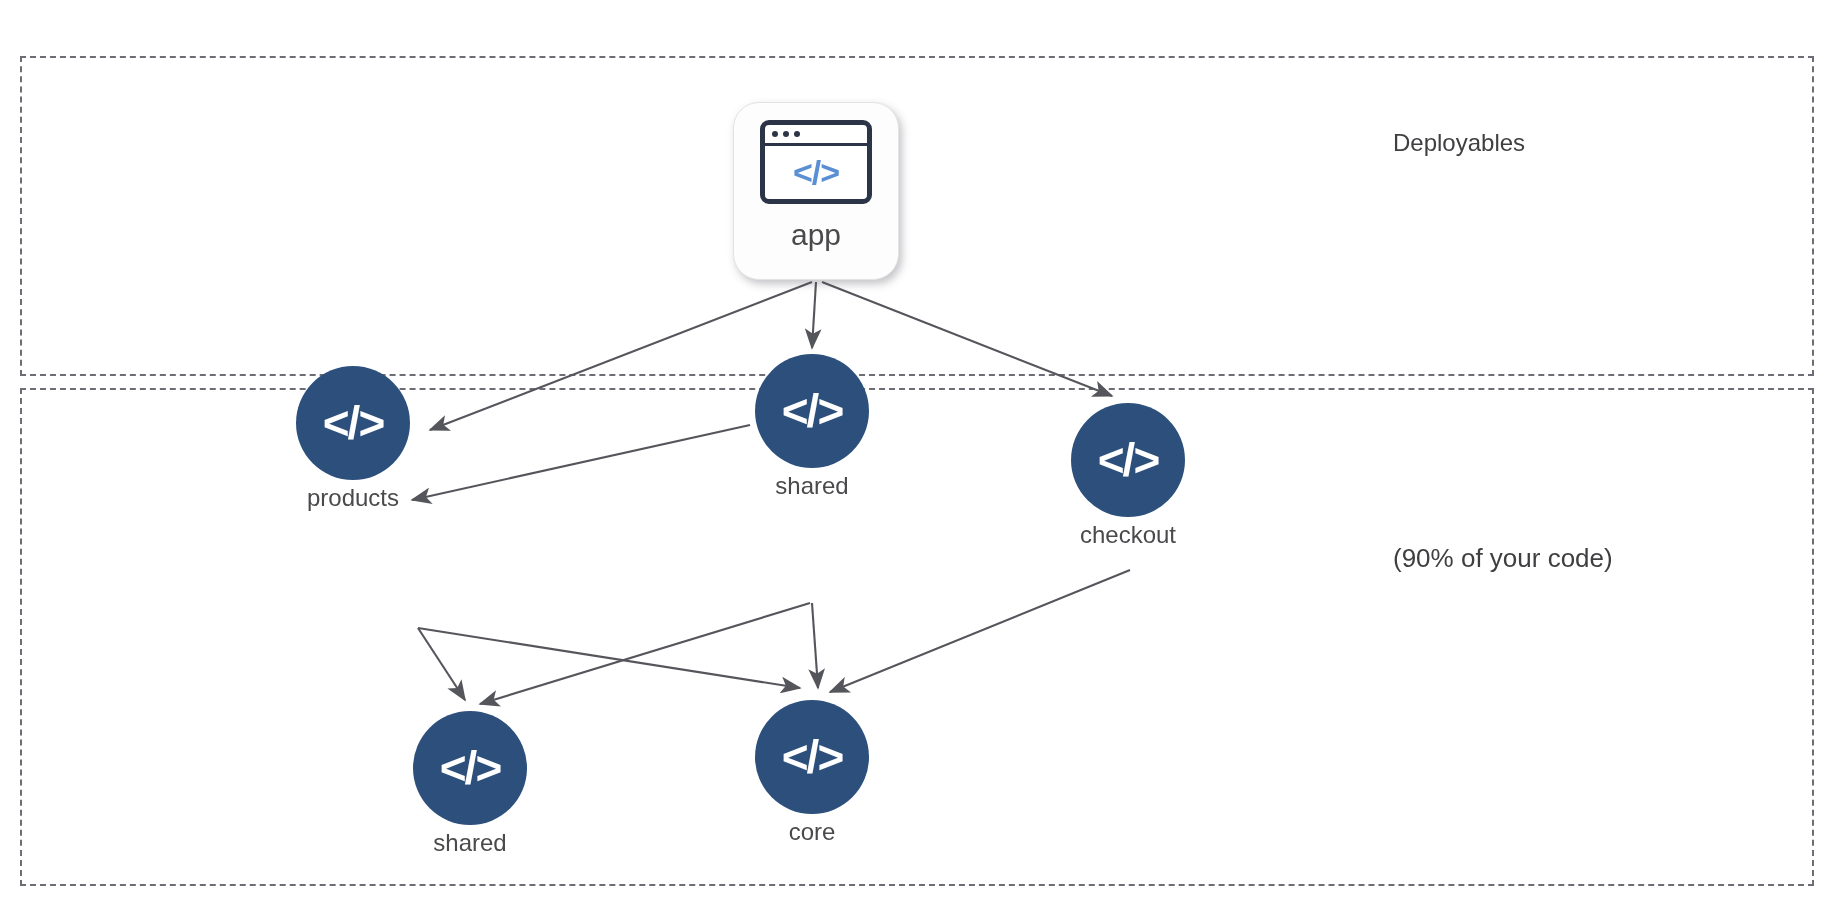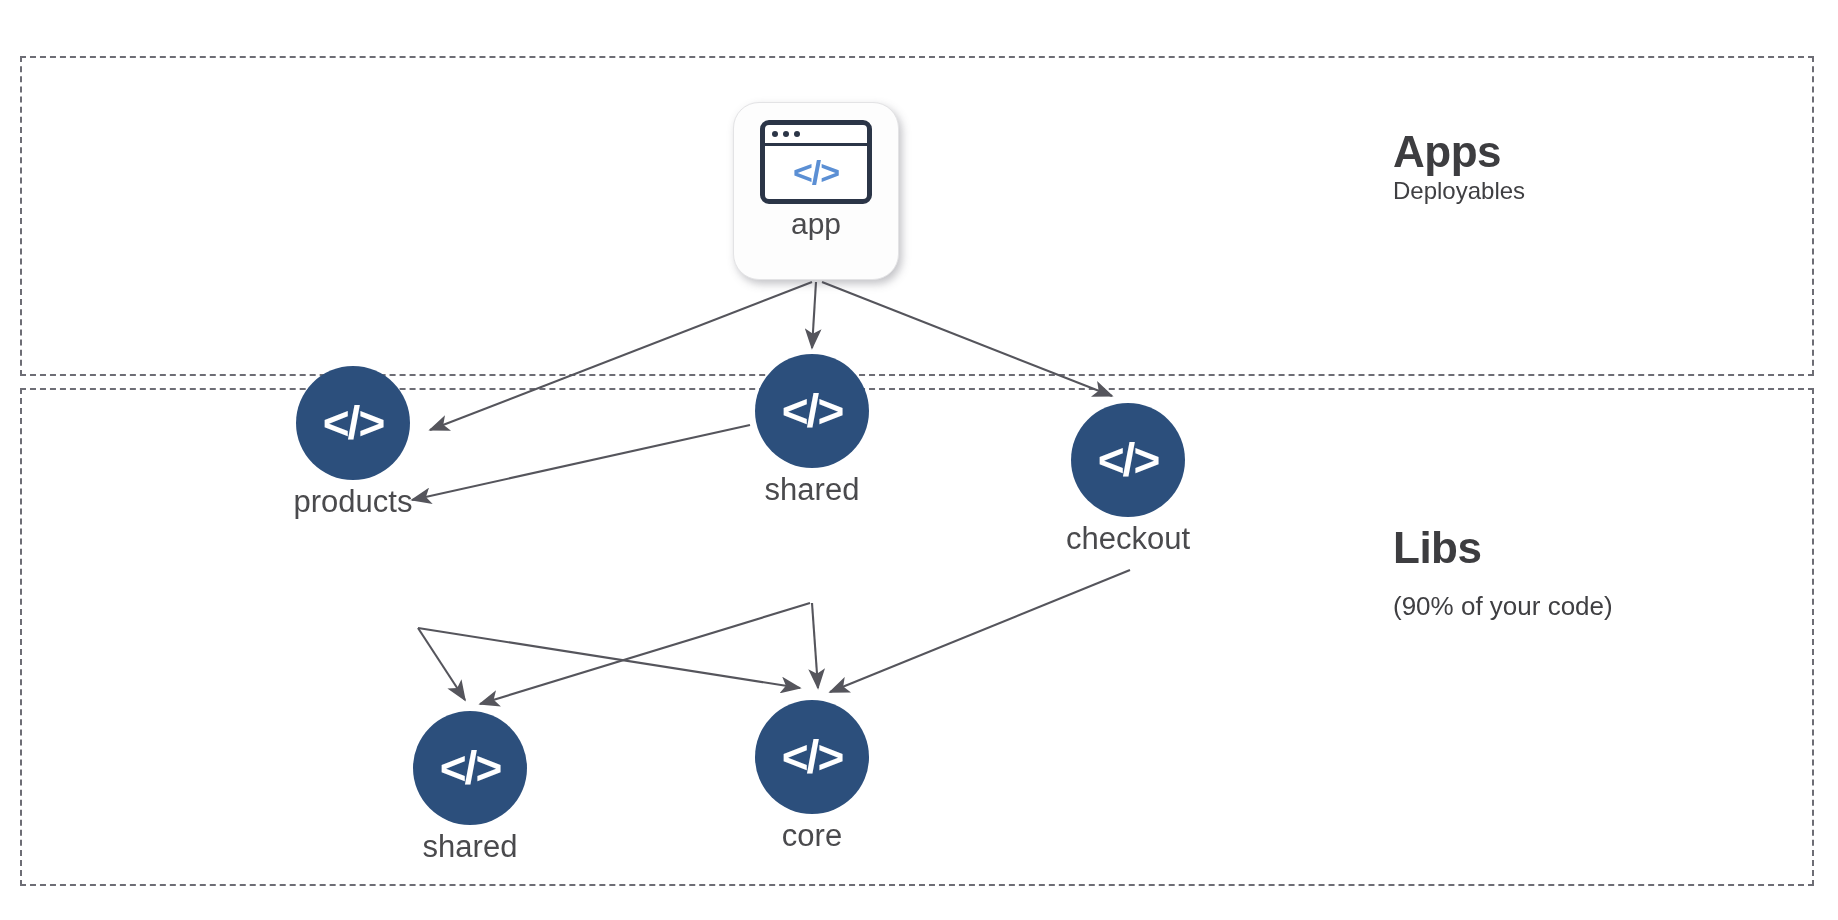--- a/index.html
+++ b/index.html
@@ -127,21 +127,21 @@
     height: 52px;
     color: #5b8fd4;
     font-size: 34px;
     font-weight: bold;
     font-family: "Liberation Sans", sans-serif;
     letter-spacing: -1px;
   }
   #node-app .app-label {
     font-size: 30px;
     color: #4a4a4d;
-    margin-top: 3px;
+    margin-top: 14px;
   }
 
   
   .lib-node {
     position: absolute;
     width: 114px;
     height: 114px;
   }
   .lib-node .circle {
     width: 114px;
@@ -157,44 +157,42 @@
     letter-spacing: -2px;
     font-family: "Liberation Sans", sans-serif;
     box-sizing: border-box;
   }
   .lib-node .lib-label {
     position: absolute;
     top: 118px;
     left: 50%;
     transform: translateX(-50%);
     white-space: nowrap;
-    font-size: 31px;
+    font-size: 24px;
     color: #4a4a4d;
   }
 
   #node-products { left: 296px; top: 366px; }
   #node-orders   { left: 755px; top: 354px; }
   #node-checkout { left: 1071px; top: 403px; }
   #node-shared   { left: 413px; top: 711px; }
   #node-core     { left: 755px; top: 700px; }
 </style>
 </head>
 <body>
 
 <div id="stage">
 
   <div class="zone" id="zone-apps"></div>
   <div class="zone" id="zone-libs"></div>
 
   <div class="zone-legend" id="legend-apps">
-    <span class="zl-title">Apps</span>
     <span class="zl-sub">Deployables</span>
   </div>
   <div class="zone-legend" id="legend-libs">
-    <span class="zl-title">Libs</span>
     <span class="zl-sub small">(90% of your code)</span>
   </div>
 
   <svg id="edges" viewBox="0 0 1838 920" xmlns="http://www.w3.org/2000/svg">
     <defs>
       <marker id="arrowhead" markerWidth="10" markerHeight="8" refX="9.2" refY="4" orient="auto" markerUnits="strokeWidth">
         <path d="M0,0 L10,4 L0,8 L2.4,4 Z" fill="#55555c"></path>
       </marker>
     </defs>
     <g stroke="#55555c" stroke-width="2.1" fill="none" marker-end="url(#arrowhead)">

